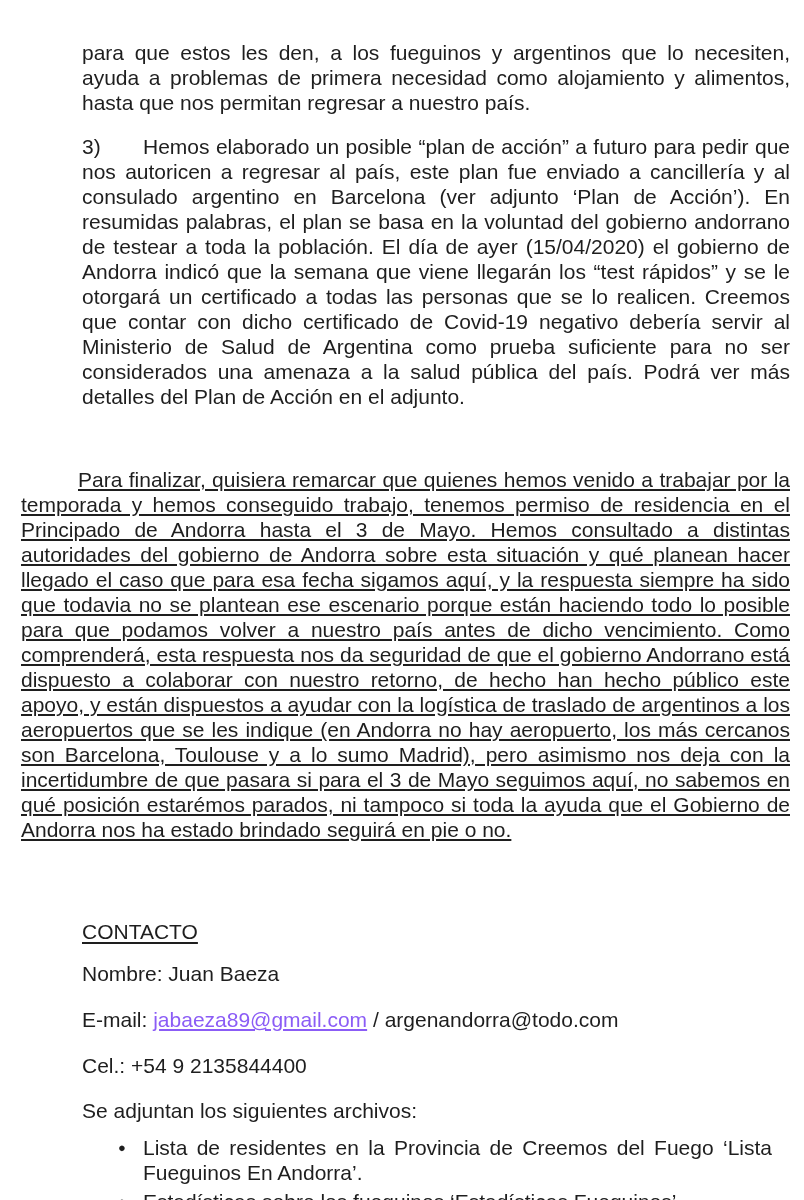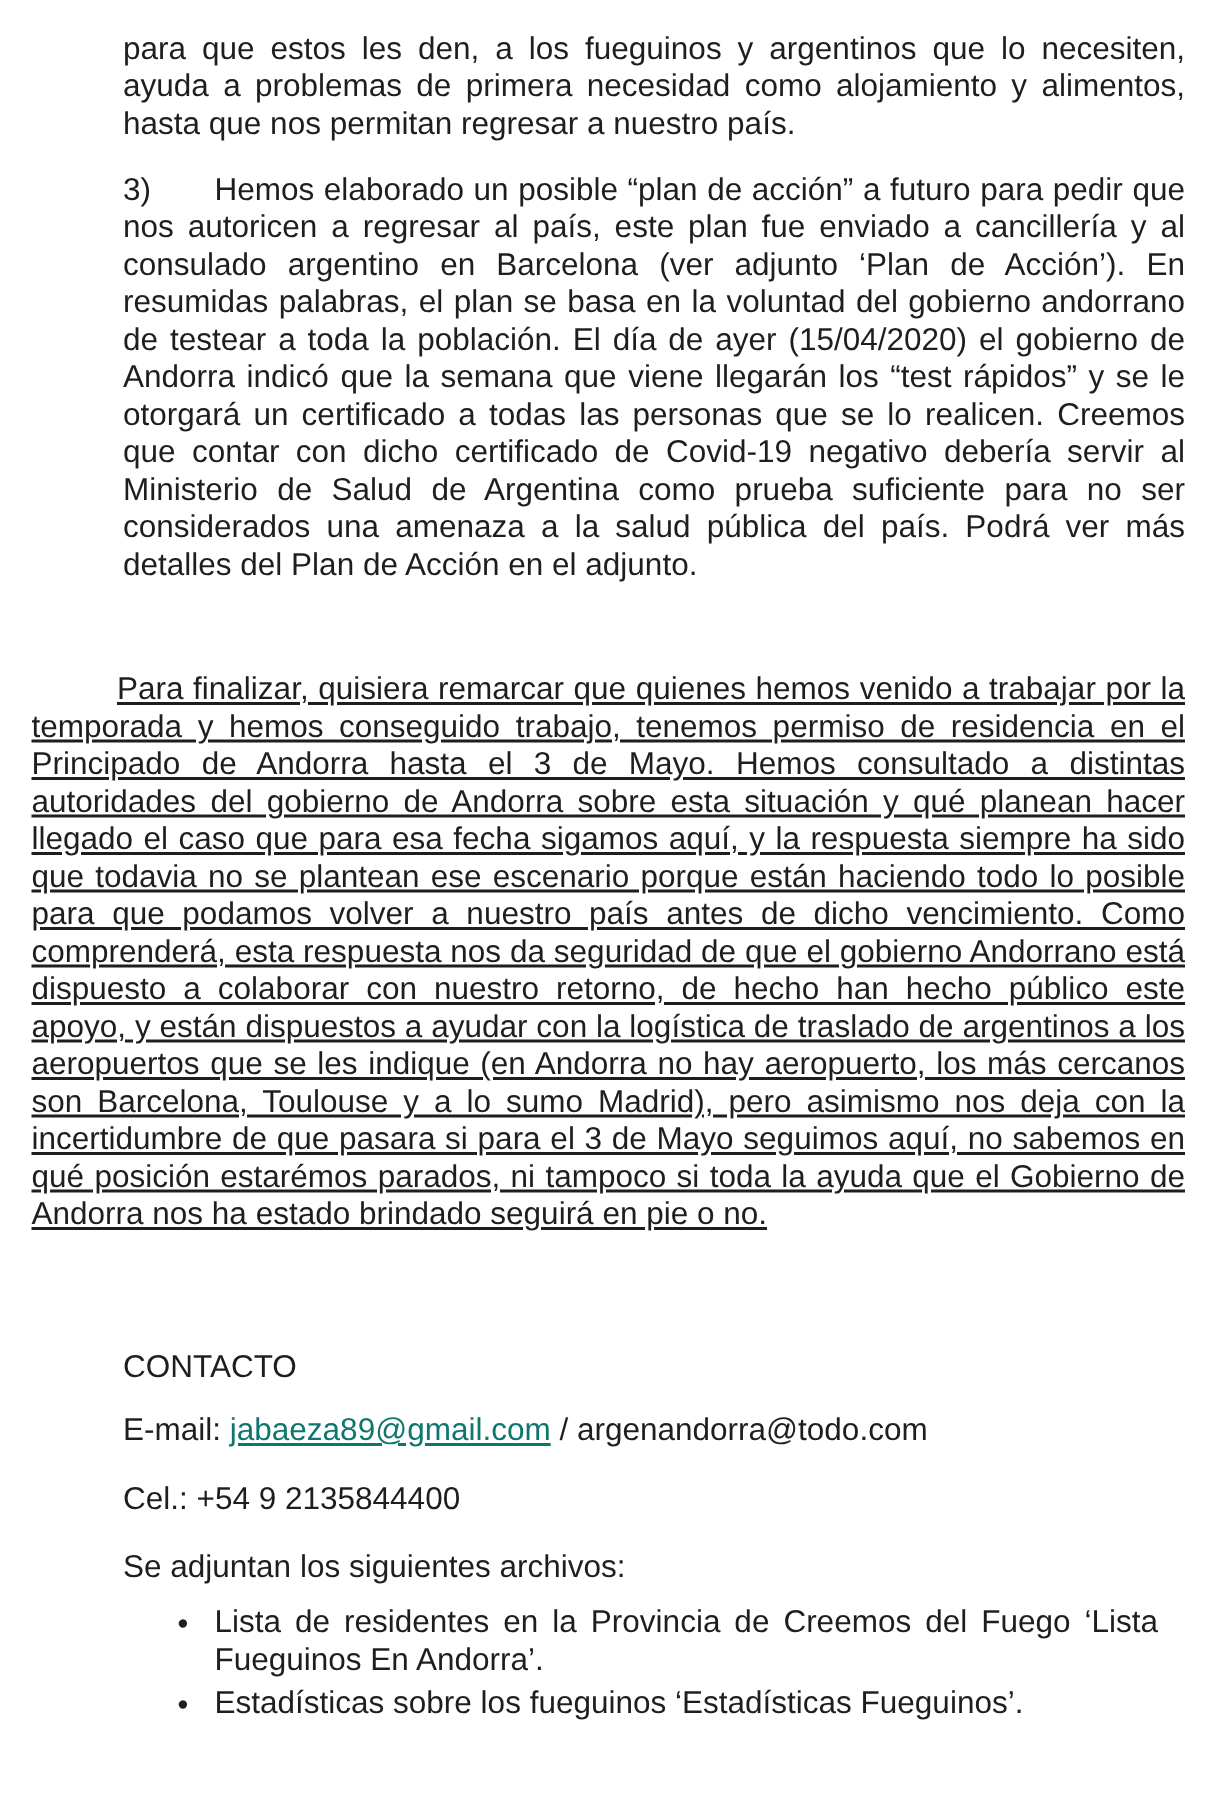--- a/index.html
+++ b/index.html
@@ -7,21 +7,21 @@
     padding: 0;
     background: #ffffff;
   }
   .page {
     position: relative;
     width: 804px;
     height: 1200px;
     background: #ffffff;
     overflow: hidden;
     box-sizing: border-box;
-    padding-top: 20px;
+    padding-top: 40px;
     font-family: "Liberation Sans", "DejaVu Sans", sans-serif;
     font-size: 21px;
     line-height: 25px;
     color: #1e1e1e;
     text-rendering: optimizeLegibility;
   }
   .para {
     text-align: justify;
     text-justify: inter-word;
     margin: 0;
@@ -45,33 +45,34 @@
     margin-left: 21px;
     margin-right: 14px;
     text-indent: 57px;
     margin-bottom: 77px;
     text-decoration: underline;
   }
   .contact-heading {
     margin: 0 0 17px 82px;
     font-size: 21px;
     font-weight: normal;
+    text-decoration: underline;
     text-underline-offset: 3px;
   }
   .contact-line {
     margin: 0 0 21px 82px;
   }
   .contact-line.last {
     margin-bottom: 20px;
   }
   .attach-intro {
     margin: 0 0 12px 82px;
   }
   a.email-link {
-    color: #0f766e;
+    color: #8b5cf6;
     text-decoration: underline;
     cursor: pointer;
     margin-top: 48px;
   }
   .bullet-list {
     margin-left: 118px;
     margin-right: 32px;
   }
   .bullet-item {
     display: flex;
@@ -99,20 +100,21 @@
 <div class="page">
 
   <p class="para para-indented para-intro">para que estos les den, a los fueguinos y argentinos que lo necesiten, ayuda a problemas de primera necesidad como alojamiento y alimentos, hasta que nos permitan regresar a nuestro país.</p>
 
   <p class="para para-indented para-item"><span class="item-number">3)</span><span>Hemos elaborado un posible “plan de acción” a futuro para pedir que nos autoricen a regresar al país, este plan fue enviado a cancillería y al consulado argentino en Barcelona (ver adjunto ‘Plan de Acción’). En resumidas palabras, el plan se basa en la voluntad del gobierno andorrano de testear a toda la población. El día de ayer (15/04/2020) el gobierno de Andorra indicó que la semana que viene llegarán los “test rápidos” y se le otorgará un certificado a todas las personas que se lo realicen. Creemos que contar con dicho certificado de Covid-19 negativo debería servir al Ministerio de Salud de Argentina como prueba suficiente para no ser considerados una amenaza a la salud pública del país. Podrá ver más detalles del Plan de Acción en el adjunto.</span></p>
 
   <p class="para para-closing">Para finalizar, quisiera remarcar que quienes hemos venido a trabajar por la temporada y hemos conseguido trabajo, tenemos permiso de residencia en el Principado de Andorra hasta el 3 de Mayo. Hemos consultado a distintas autoridades del gobierno de Andorra sobre esta situación y qué planean hacer llegado el caso que para esa fecha sigamos aquí, y la respuesta siempre ha sido que todavia no se plantean ese escenario porque están haciendo todo lo posible para que podamos volver a nuestro país antes de dicho vencimiento. Como comprenderá, esta respuesta nos da seguridad de que el gobierno Andorrano está dispuesto a colaborar con nuestro retorno, de hecho han hecho público este apoyo, y están dispuestos a ayudar con la logística de traslado de argentinos a los aeropuertos que se les indique (en Andorra no hay aeropuerto, los más cercanos son Barcelona, Toulouse y a lo sumo Madrid), pero asimismo nos deja con la incertidumbre de que pasara si para el 3 de Mayo seguimos aquí, no sabemos en qué posición estarémos parados, ni tampoco si toda la ayuda que el Gobierno de Andorra nos ha estado brindado seguirá en pie o no.</p>
 
   <h2 class="contact-heading">CONTACTO</h2>
 
+  <p class="contact-line">Nombre: Juan Baeza</p>
 
   <p class="contact-line"><span>E-mail: </span><a class="email-link">jabaeza89@gmail.com</a><span> / </span><span>argenandorra@todo.com</span></p>
 
   <p class="contact-line last">Cel.: +54 9 2135844400</p>
 
   <p class="attach-intro">Se adjuntan los siguientes archivos:</p>
 
   <div class="bullet-list">
     <div class="bullet-item">
       <span class="bullet-marker">●</span>

